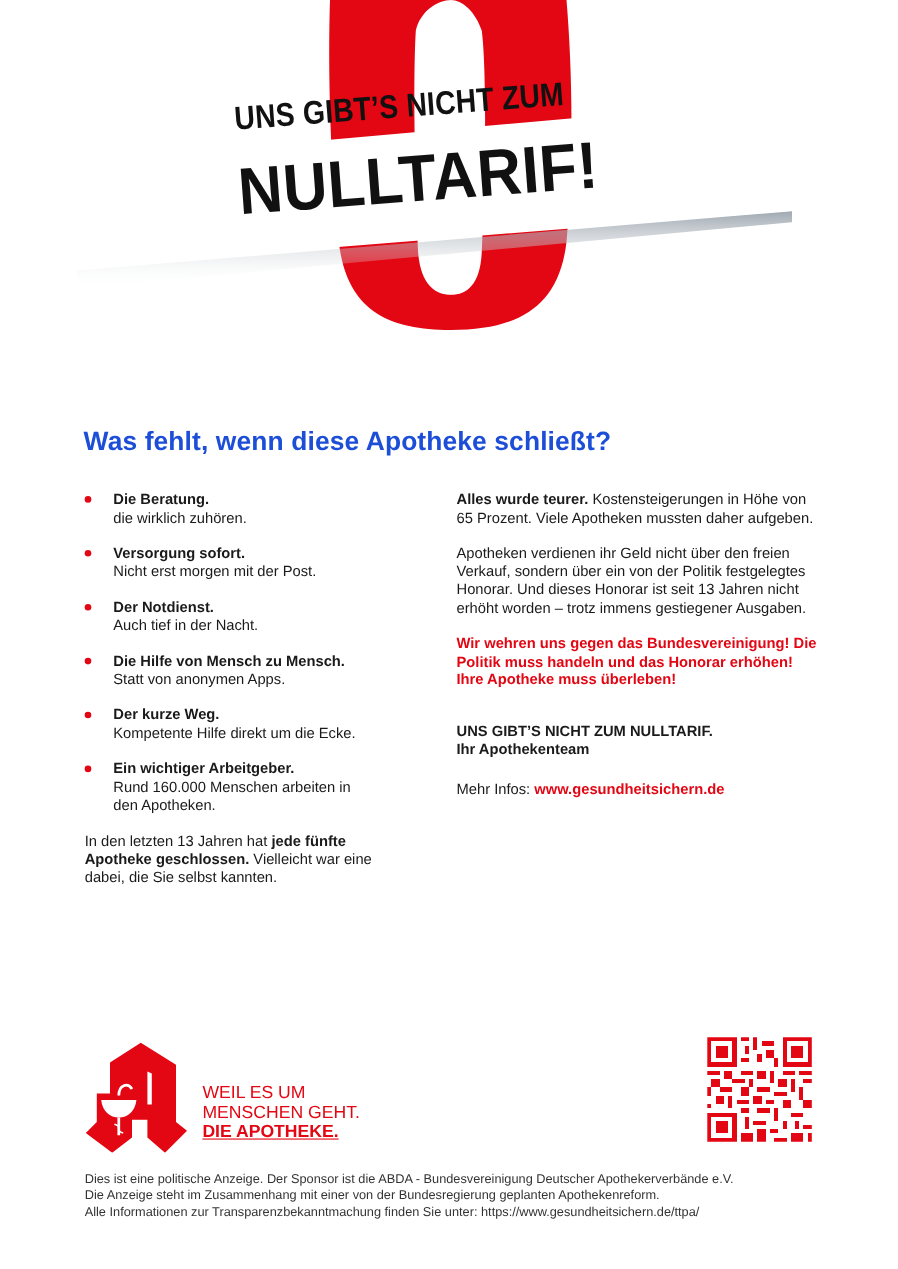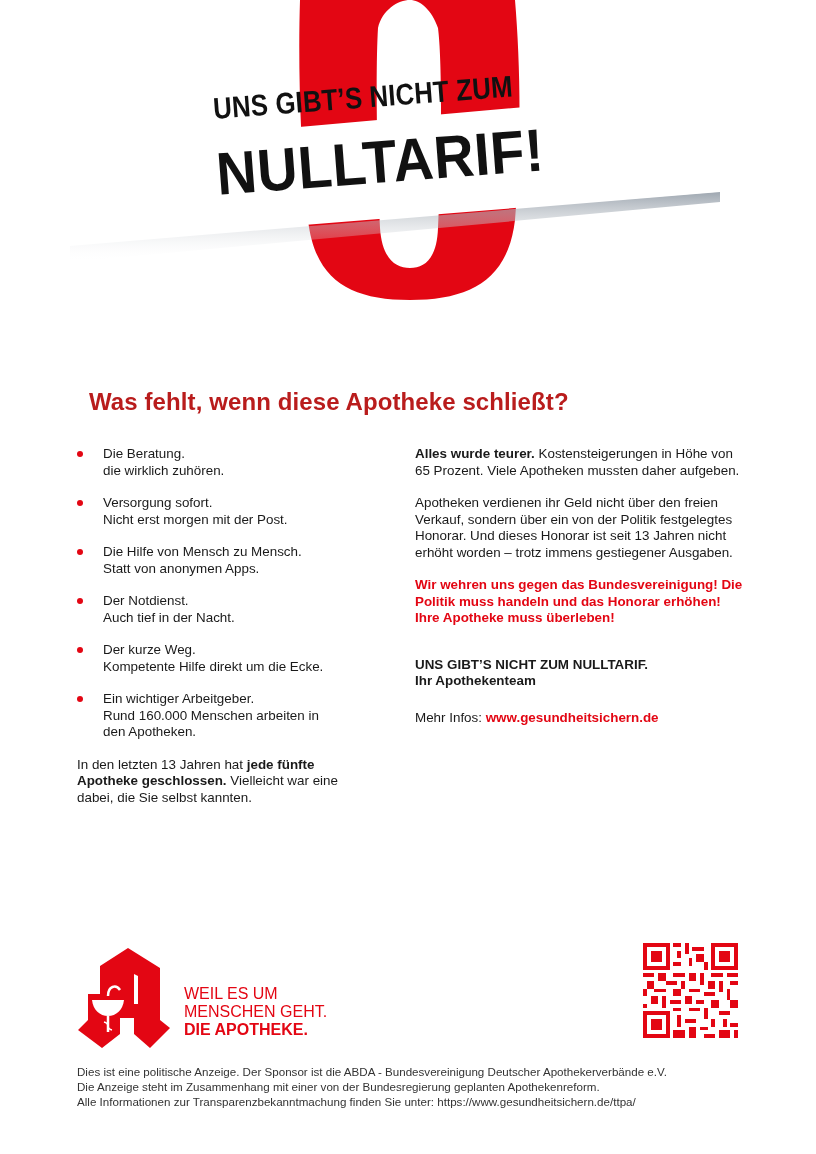--- a/index.html
+++ b/index.html
@@ -6,39 +6,39 @@
   html, body { width:816px; height:1154px; background:#ffffff; overflow:hidden; }
   body { position:relative; font-family:"Liberation Sans", sans-serif; color:#1a1a1a; }
 
   .hero { position:absolute; left:0; top:0; width:816px; height:300px; overflow:hidden; }
   .hero svg { position:absolute; left:0; top:0; }
   .headline-top { position:absolute; left:212px; top:92px; font-family:"Liberation Sans", sans-serif; font-weight:bold;
     font-size:30px; letter-spacing:0.2px; color:#111; transform:rotate(-4.3deg) scaleX(0.86); transform-origin:left top; white-space:nowrap; }
   .headline-main { position:absolute; left:214px; top:140px; font-family:"Liberation Sans", sans-serif; font-weight:bold;
     font-size:60px; letter-spacing:0.5px; color:#111; transform:rotate(-4.3deg) scaleX(0.93); transform-origin:left top; white-space:nowrap; }
 
-  .question { position:absolute; left:89px; top:388px; font-size:24px; font-weight:bold; color:#b91c1c; letter-spacing:0.1px; white-space:nowrap; }
+  .question { position:absolute; left:76px; top:388px; font-size:24px; font-weight:bold; color:#1d4ed8; letter-spacing:0.1px; white-space:nowrap; }
 
   .col-left { position:absolute; left:77px; top:446px; width:300px; font-size:13.4px; line-height:16.5px; }
   .bullet { position:relative; padding-left:26px; margin-bottom:16px; }
   .bullet .dot { position:absolute; left:0; top:5px; width:6px; height:6px; border-radius:50%; background:#e30613; }
-  .bullet .title { font-weight:normal; display:block; }
+  .bullet .title { font-weight:bold; display:block; }
   .bullet .desc { display:block; }
   .closing-left { margin-top:0px; }
   .closing-left b { font-weight:bold; }
 
   .col-right { position:absolute; left:415px; top:446px; width:330px; font-size:13.4px; line-height:16.5px; }
   .col-right p { margin-bottom:16px; }
   .red { color:#e30613; font-weight:bold; }
   .sign { font-weight:bold; }
   .url { color:#e30613; font-weight:bold; }
 
   .logo { position:absolute; left:78px; top:948px; width:92px; height:100px; }
   .slogan { position:absolute; left:184px; top:985px; font-size:16px; line-height:18px; color:#e30613; }
-  .slogan .strong { font-weight:bold; }
+  .slogan .strong { font-weight:bold;text-decoration:underline; }
 
   .qr { position:absolute; left:643px; top:943px; width:95px; height:95px; }
 
   .footer { position:absolute; left:77px; top:1064px; font-size:11.6px; line-height:15px; color:#333; white-space:nowrap; }
 </style>
 </head>
 <body>
 
 <div class="hero">
   <svg width="816" height="300" viewBox="0 0 816 300">
@@ -68,27 +68,27 @@
     <span class="title">Die Beratung.</span>
     <span class="desc">die wirklich zuhören.</span>
   </div>
   <div class="bullet">
     <span class="dot"></span>
     <span class="title">Versorgung sofort.</span>
     <span class="desc">Nicht erst morgen mit der Post.</span>
   </div>
   <div class="bullet">
     <span class="dot"></span>
-    <span class="title">Die Hilfe von Mensch zu Mensch.</span>
-    <span class="desc">Statt von anonymen Apps.</span>
+    <span class="title">Der Notdienst.</span>
+    <span class="desc">Auch tief in der Nacht.</span>
   </div>
   <div class="bullet">
     <span class="dot"></span>
-    <span class="title">Der Notdienst.</span>
-    <span class="desc">Auch tief in der Nacht.</span>
+    <span class="title">Die Hilfe von Mensch zu Mensch.</span>
+    <span class="desc">Statt von anonymen Apps.</span>
   </div>
   <div class="bullet">
     <span class="dot"></span>
     <span class="title">Der kurze Weg.</span>
     <span class="desc">Kompetente Hilfe direkt um die Ecke.</span>
   </div>
   <div class="bullet">
     <span class="dot"></span>
     <span class="title">Ein wichtiger Arbeitgeber.</span>
     <span class="desc">Rund 160.000 Menschen arbeiten in</span>

